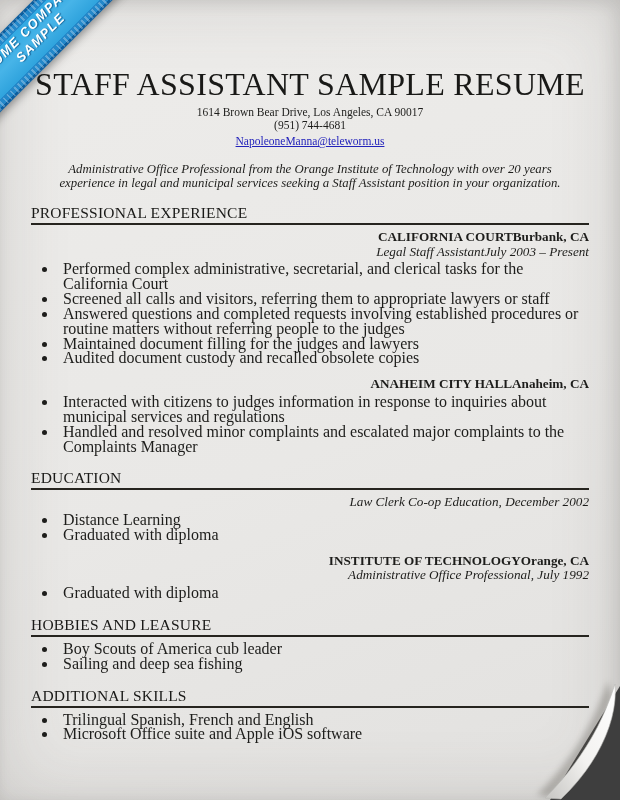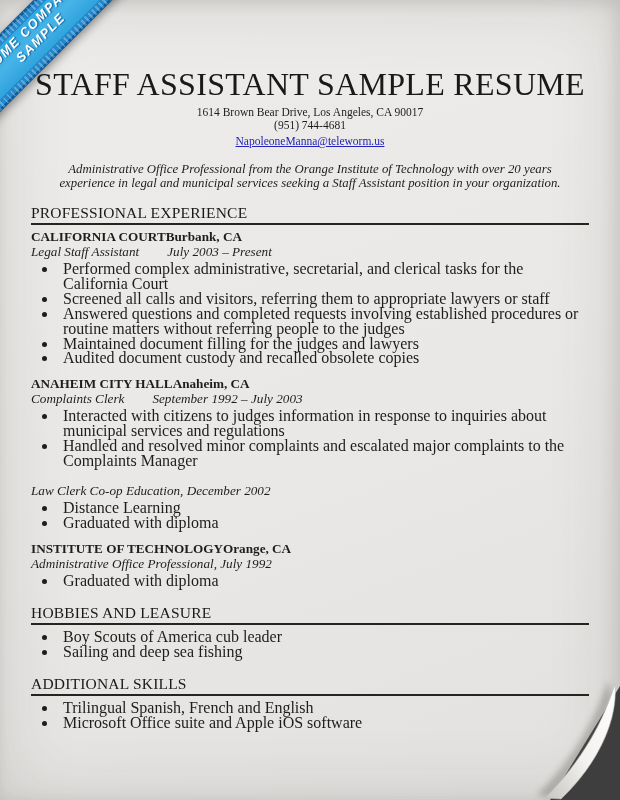--- a/index.html
+++ b/index.html
@@ -49,23 +49,23 @@
   .summary {
     margin:13px 16px 0; font-style:italic; font-size:12.8px; line-height:14px; text-align:center;
   }
   section { margin-top:14px; }
   section + section { margin-top:15px; }
   h2 {
     margin:0 0 5px; font-size:15.5px; line-height:18px; font-weight:normal;
     letter-spacing:0.2px; border-bottom:2px solid #26241f; padding-bottom:1px; color:#191917;
   }
   .entry + .entry { margin-top:11px; }
-  .row { display:flex; justify-content:flex-start; font-size:13.2px; line-height:14.5px; }
+  .row { display:flex; justify-content:flex-end; font-size:13.2px; line-height:14.5px; }
   .row.bold { font-weight:bold; }
-  .row.ital { font-style:italic;gap:28px; }
+  .row.ital { font-style:italic; }
   ul { margin:3px 0 0; padding-left:27px; }
   li { font-size:16px; line-height:14.9px; padding-left:5px; }
   
   .curl-wrap { position:absolute; right:0; bottom:0; width:100px; height:130px; }
 </style>
 </head>
 <body>
 
 <div class="page">
 
@@ -105,32 +105,29 @@
           <li>Maintained document filling for the judges and lawyers</li>
           <li>Audited document custody and recalled obsolete copies</li>
         </ul>
       </div>
 
       <div class="entry">
         <div class="row bold">
           <span>ANAHEIM CITY HALL</span>
           <span>Anaheim, CA</span>
         </div>
-        <div class="row ital">
-          <span>Complaints Clerk</span>
-          <span>September 1992 – July 2003</span>
-        </div>
         <ul>
           <li>Interacted with citizens to judges information in response to inquiries about municipal services and regulations</li>
           <li>Handled and resolved minor complaints and escalated major complaints to the Complaints Manager</li>
         </ul>
       </div>
     </section>
 
     <section>
+      <h2>EDUCATION</h2>
 
       <div class="entry">
         <div class="row ital">
           <span>Law Clerk Co-op Education, December 2002</span>
           <span></span>
         </div>
         <ul>
           <li>Distance Learning</li>
           <li>Graduated with diploma</li>
         </ul>

